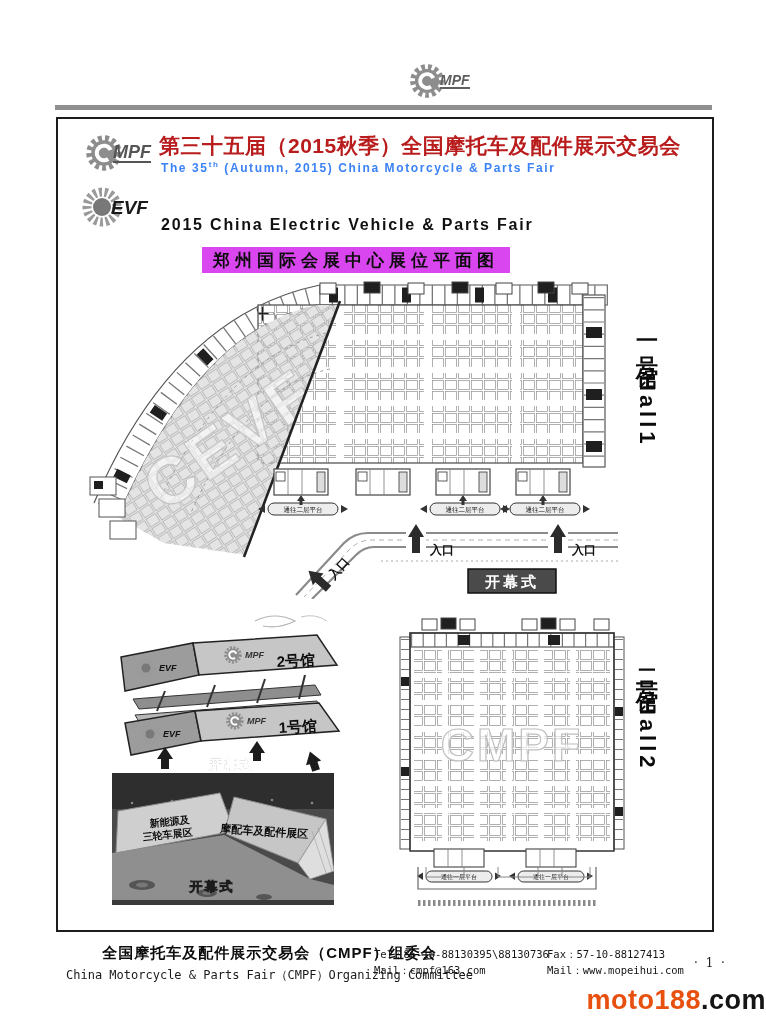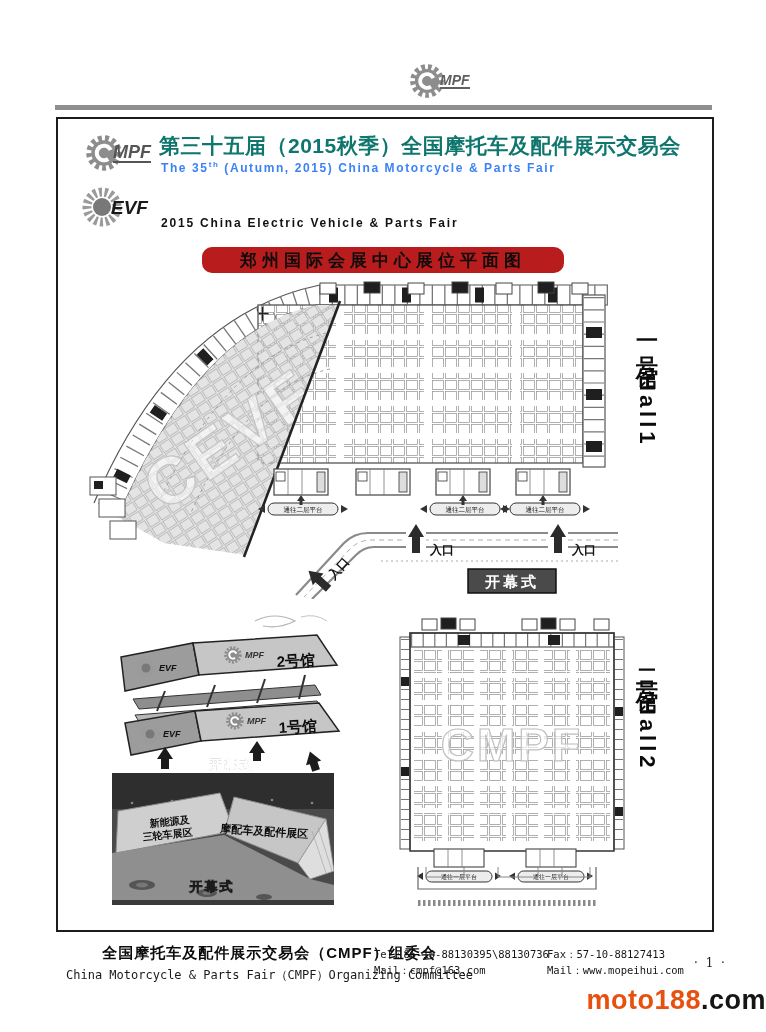--- a/index.html
+++ b/index.html
@@ -15,29 +15,29 @@
   
   .mainbox{position:absolute;left:56px;top:117px;width:654px;height:811px;border:2.5px solid #1c1c1c;background:#fff;}
   
   .logoRow{position:absolute;display:flex;align-items:center;}
   .cmpfLogo{left:26px;top:14px;}
   .cmpfLogo .gear{width:40px;height:40px;}
   .cmpfLogo .mp{font-style:italic;font-weight:bold;font-size:18px;color:#555;margin-left:-11px;border-bottom:2.5px solid #555;line-height:1;}
   .evfLogo{left:22px;top:66px;}
   .evfLogo .fan{width:44px;height:44px;}
   .evfLogo .ev{font-style:italic;font-weight:bold;font-size:19px;color:#1a1a1a;margin-left:-13px;line-height:1;}
-  .t1{position:absolute;left:101px;top:13px;font-size:21px;font-weight:bold;letter-spacing:0.5px;color:#0f766e;white-space:nowrap;}
+  .t1{position:absolute;left:101px;top:13px;font-size:21px;font-weight:bold;letter-spacing:0.5px;color:#b91c1c;white-space:nowrap;}
   .t1en{position:absolute;left:103px;top:41px;font-size:12px;font-weight:bold;letter-spacing:1.6px;color:#3b82f6;white-space:nowrap;}
   .t1en sup{font-size:8px;}
   .t2{position:absolute;left:101px;top:70px;font-size:19px;font-weight:bold;letter-spacing:0.5px;color:#0b0b0b;white-space:nowrap;}
-  .t2en{position:absolute;left:103px;top:97px;font-size:12px;font-weight:bold;letter-spacing:1.8px;color:#111;white-space:nowrap;}
-  
-  .banner{position:absolute;left:144px;top:128px;width:362px;height:26px;background:#b91c1c;
+  .t2en{position:absolute;left:103px;top:97px;font-size:16px;font-weight:bold;letter-spacing:1.8px;color:#111;white-space:nowrap;}
+  
+  .banner{position:absolute;left:144px;top:128px;width:308px;height:26px;background:#d946ef;
           display:flex;align-items:center;justify-content:center;
-          font-size:17px;font-weight:bold;letter-spacing:5px;color:#0c0c0c;border-radius:10px;}
+          font-size:17px;font-weight:bold;letter-spacing:5px;color:#0c0c0c;}
   
   .hall1{position:absolute;left:10px;top:162px;width:550px;height:318px;}
   .hall2{position:absolute;left:340px;top:498px;width:228px;height:298px;}
   .model3d{position:absolute;left:47px;top:494px;width:240px;height:160px;}
   .photo{position:absolute;left:54px;top:654px;width:222px;height:132px;}
   .vlabel{position:absolute;writing-mode:vertical-rl;text-orientation:mixed;
           font-size:22px;font-weight:bold;letter-spacing:10px;color:#0b0b0b;white-space:nowrap;}
   .vl1{left:574px;top:210px;}
   .vl2{left:574px;top:534px;}
   .vlabel .en{margin-top:16px;letter-spacing:4px;}

